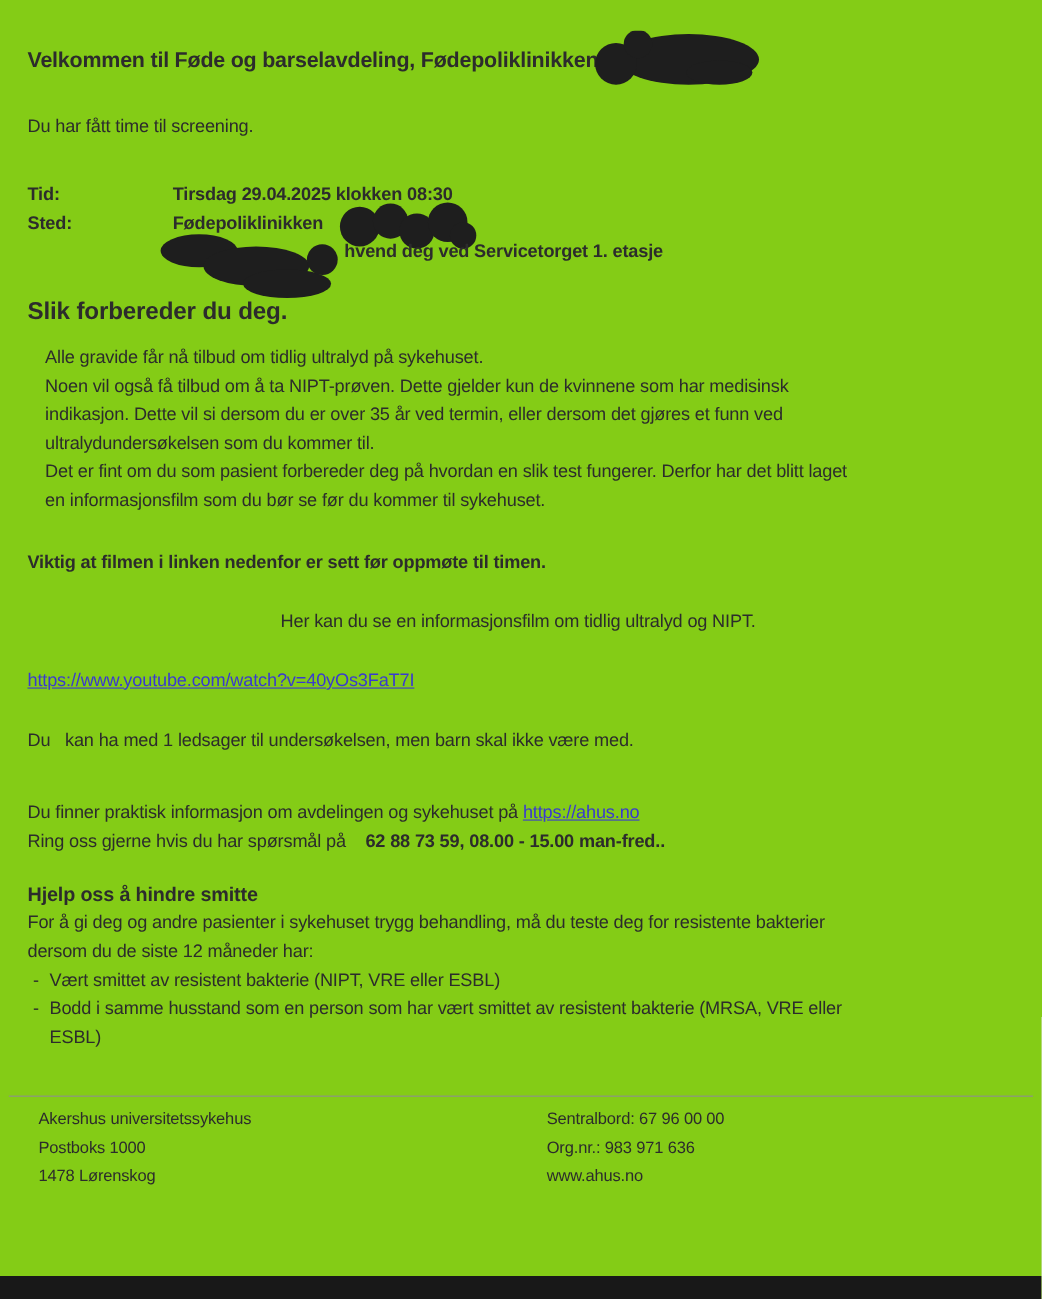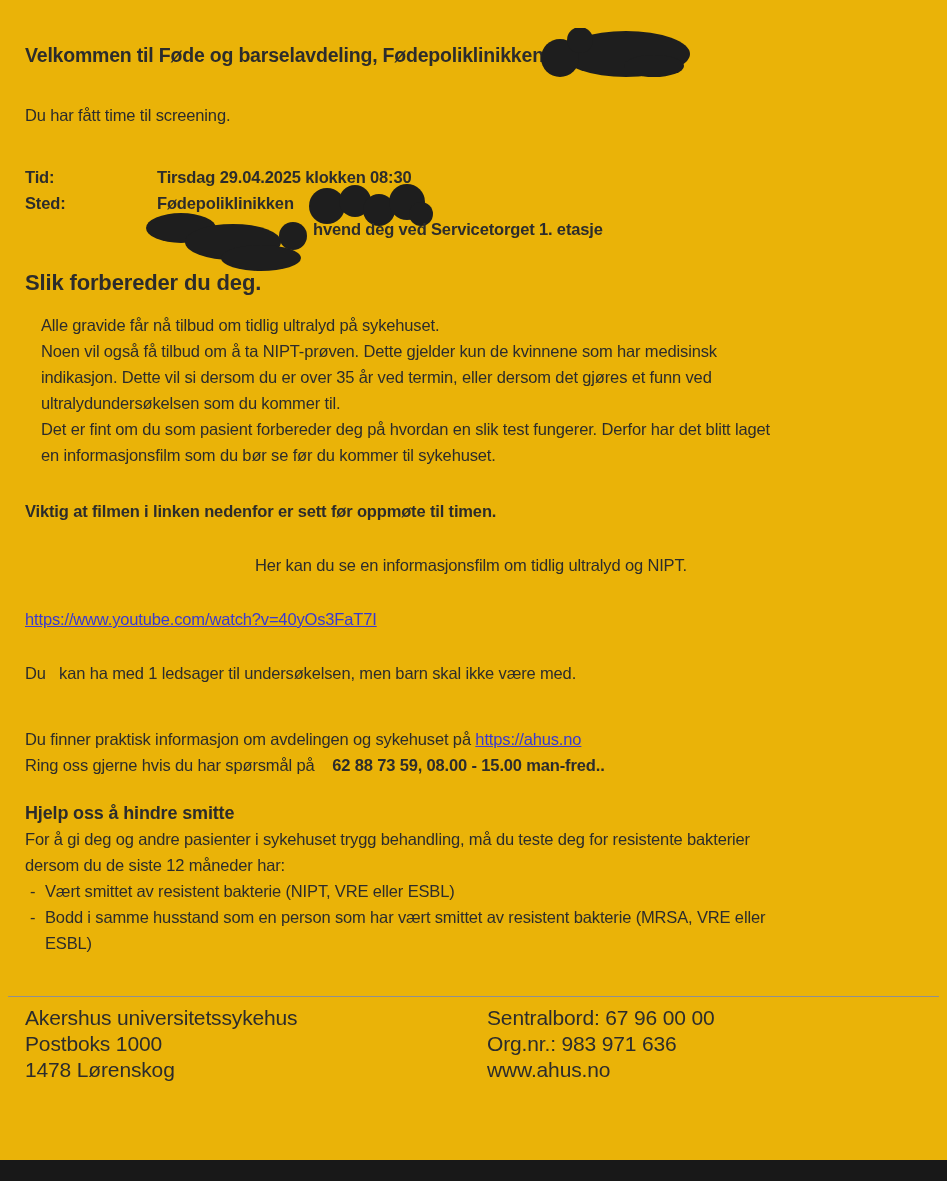--- a/index.html
+++ b/index.html
@@ -1,21 +1,21 @@
 <!DOCTYPE html>
 <html><head>
 <meta charset="utf-8">
 <style>
   * { margin:0; padding:0; box-sizing:border-box; }
   html,body { background:#e9e9e9; }
   .page {
     position:relative;
     width:947px; height:1181px;
     margin:0 auto;
-    background:#eab308;
+    background:#84cc16;
     font-family:"Liberation Sans", sans-serif;
     color:#2c2c2c;
     overflow:hidden;
   }
   .content { padding:32px 30px 0 25px; font-size:16.5px; line-height:26px; letter-spacing:-0.15px; }
   .b { font-weight:700; }
   .pre { white-space:pre-wrap; }
 
   .title-row { display:flex; align-items:center; margin:0 0 24px 0; }
   .title-text { font-size:19.5px; line-height:28px; font-weight:700; letter-spacing:-0.2px; }
@@ -42,21 +42,21 @@
   .companion { margin-top:28px; }
   .practical { margin-top:40px; }
   .h-infection { font-size:18px; line-height:26px; font-weight:700; margin-top:22px; }
 
   .bullet-row { display:flex; }
   .bullet-dash { flex:0 0 20px; padding-left:5px; }
   .bullet-text { flex:1; }
 
   .divider { border:0; border-top:1px solid #8f8f8f; margin:40px -22px 0 -17px; }
 
-  .footer { display:grid; grid-template-columns:462px 1fr; padding-top:8px; font-size:21px; line-height:26px; }
+  .footer { display:grid; grid-template-columns:462px 1fr; padding-top:8px; font-size:15px; line-height:26px;margin-left:10px; }
   .footer-col div { white-space:pre; }
 
   .bottom-bar { position:absolute; left:0; right:0; bottom:0; height:21px; background:#181818; }
 </style>
 </head>
 <body>
 
 <div class="page">
   <div class="content">
 

